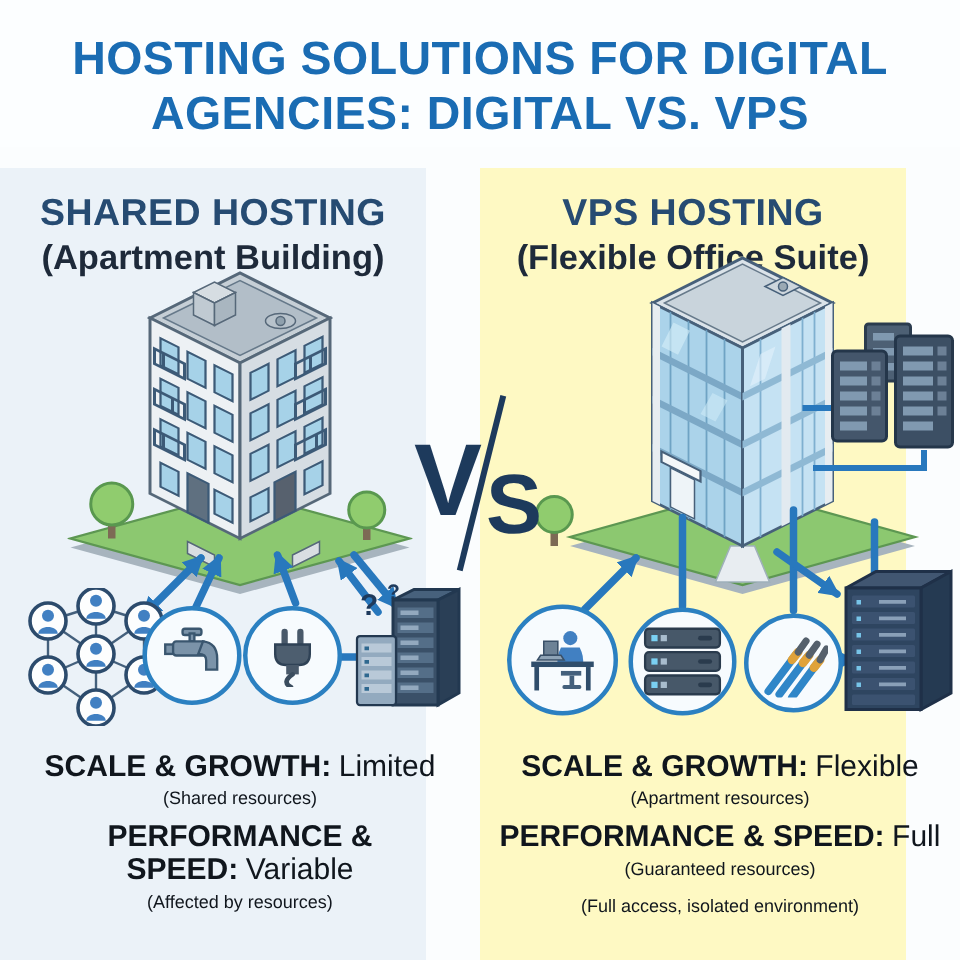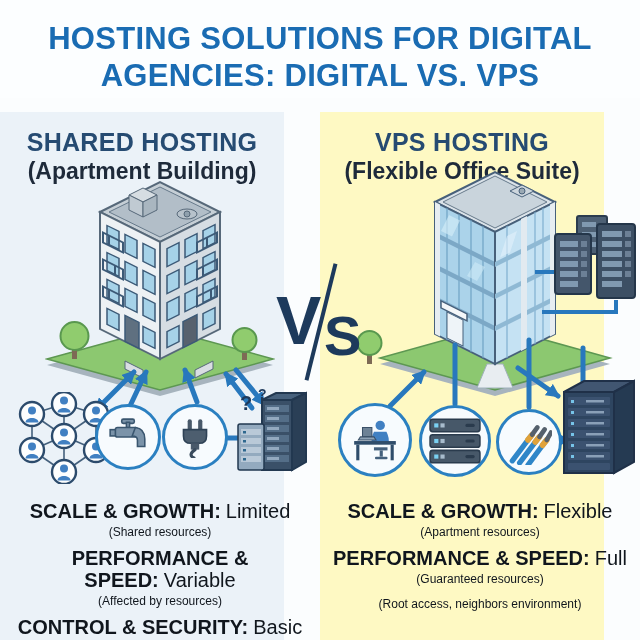--- a/index.html
+++ b/index.html
@@ -59,40 +59,37 @@
 
     <div class="features">
       <div class="feat-line">
         <span class="feat-label">SCALE &amp; GROWTH:</span><span class="feat-value">Limited</span>
       </div>
       <div class="feat-note">(Shared resources)</div>
       <div class="feat-line">
         <span class="feat-label">PERFORMANCE &amp; SPEED:</span><span class="feat-value">Variable</span>
       </div>
       <div class="feat-note">(Affected by resources)</div>
-      <div class="feat-line">
-        <span class="feat-label">CONTROL &amp; SECURITY:</span><span class="feat-value">Basic</span>
-      </div>
     </div>
   </div>
 
   <div class="panel panel-right">
     <div class="panel-title">VPS HOSTING</div>
     <div class="panel-subtitle">(Flexible Office Suite)</div>
 
     <div class="features">
       <div class="feat-line">
         <span class="feat-label">SCALE &amp; GROWTH:</span><span class="feat-value">Flexible</span>
       </div>
       <div class="feat-note">(Apartment resources)</div>
       <div class="feat-line">
         <span class="feat-label">PERFORMANCE &amp; SPEED:</span><span class="feat-value">Full</span>
       </div>
       <div class="feat-note">(Guaranteed resources)</div>
-      <div class="feat-note">(Root access, neighbors environment)</div>
+      <div class="feat-note">(Full access, isolated environment)</div>
     </div>
   </div>
 
   <svg class="art" style="left:45px;top:164px" width="230" height="232" viewBox="0 0 230 232">
 
     <polygon points="115,170 228,201 115,232 2,201" fill="#a7b4be"></polygon>
     <polygon points="115,164 228,195 115,226 2,195" fill="#8cc870" stroke="#5d9752" stroke-width="1.5"></polygon>
 
     <g>
       <rect x="27" y="182" width="5" height="13" fill="#7d6a55"></rect>

